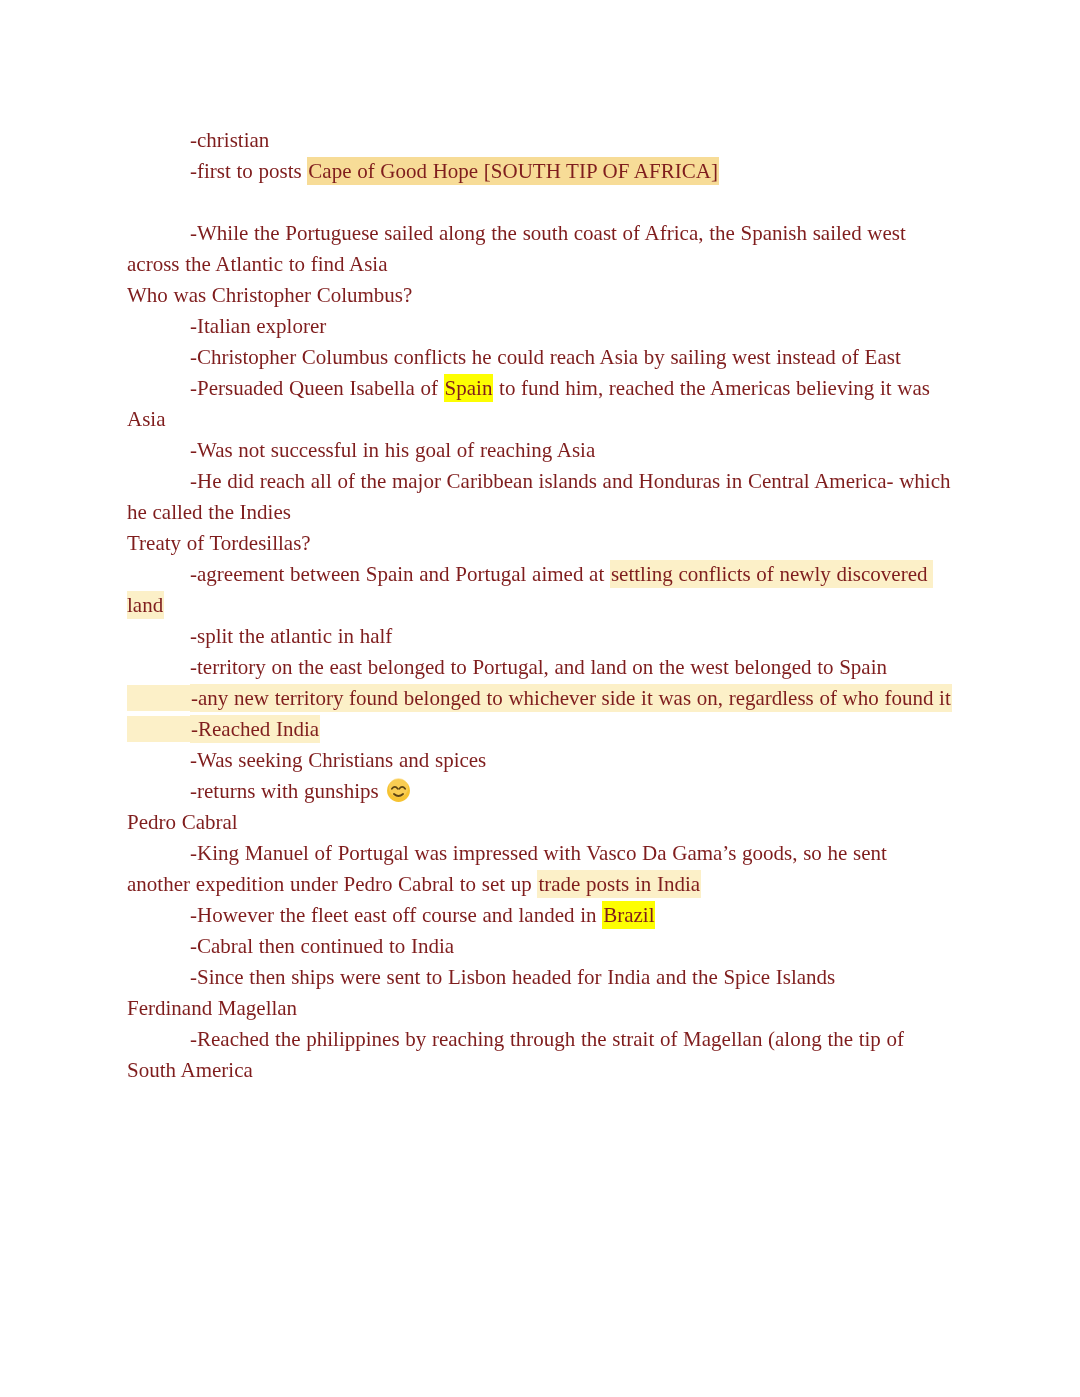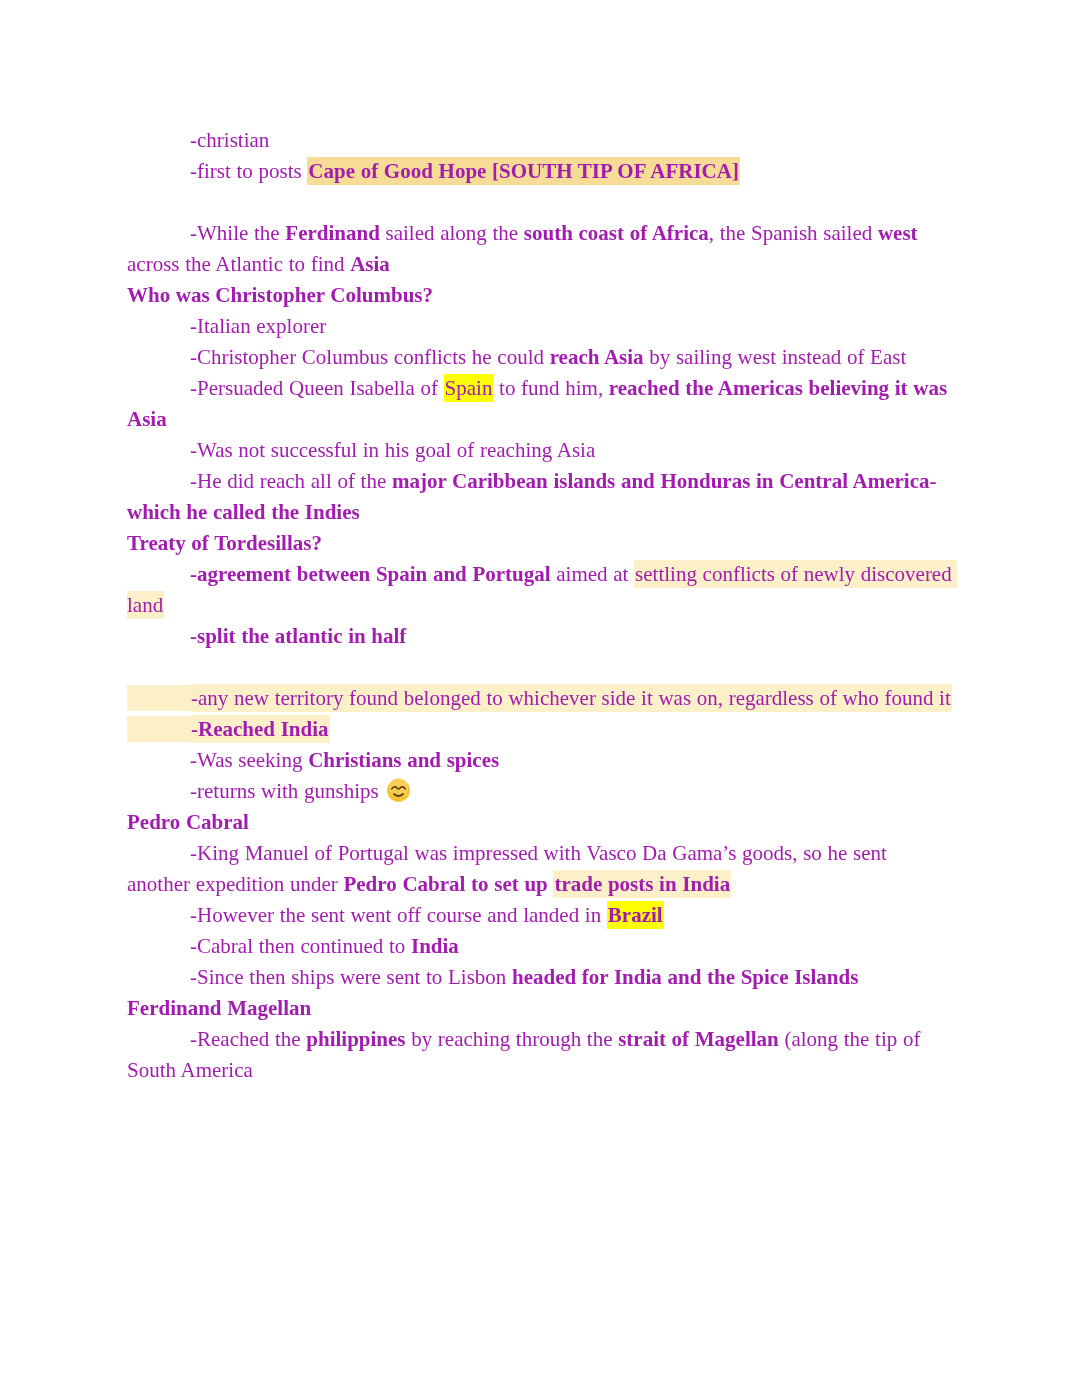--- a/index.html
+++ b/index.html
@@ -15,77 +15,77 @@
   }
   .page {
     width: 1080px;
     height: 1397px;
     box-sizing: border-box;
     padding: 125px 127px 0 127px;
     background: #ffffff;
     font-family: "Liberation Serif", "DejaVu Serif", serif;
     font-size: 21px;
     line-height: 31px;
-    color: #a21caf;
+    color: #7f1d1d;
   }
   .para {
     margin: 0;
     min-height: 31px;
     text-align: left;
     word-spacing: 0.02em;
   }
   .tab {
     display: inline-block;
     width: 63px;
     height: 26px;
     vertical-align: -6px;
   }
   .run { white-space: pre-wrap; }
-  .bold { font-weight: bold; }
+  .bold { font-weight: normal; }
   .h-gold   { background-color: var(--h-gold);   padding: 2px 1px; }
   .h-cream  { background-color: var(--h-cream);  padding: 2px 1px; }
   .h-yellow { background-color: var(--h-yellow); padding: 2px 1px; }
   .tab.h-cream { padding: 0; background-color: var(--h-cream); }
   .emoji {
     display: inline-block;
     vertical-align: -5px;
     margin-left: 2px;
   }
   .emoji svg { display: block; }
 </style>
 </head>
 <body>
 
 <div class="page">
   <div>
       <div class="para"><span class="tab"></span><span class="run">-christian</span></div>
       <div class="para"><span class="tab"></span><span class="run">-first to posts </span><span class="run bold h-gold">Cape of Good Hope [SOUTH TIP OF AFRICA]</span></div>
       <div class="para"></div>
-      <div class="para"><span class="tab"></span><span class="run">-While the </span><span class="run bold">Ferdinand</span><span class="run"> sailed along the </span><span class="run bold">south coast of Africa</span><span class="run">, the Spanish sailed </span><span class="run bold">west</span><span class="run"> across the Atlantic to find </span><span class="run bold">Asia</span></div>
+      <div class="para"><span class="tab"></span><span class="run">-While the </span><span class="run bold">Portuguese</span><span class="run"> sailed along the </span><span class="run bold">south coast of Africa</span><span class="run">, the Spanish sailed </span><span class="run bold">west</span><span class="run"> across the Atlantic to find </span><span class="run bold">Asia</span></div>
       <div class="para"><span class="run bold">Who was Christopher Columbus?</span></div>
       <div class="para"><span class="tab"></span><span class="run">-Italian explorer</span></div>
       <div class="para"><span class="tab"></span><span class="run">-Christopher Columbus conflicts he could </span><span class="run bold">reach Asia</span><span class="run"> by sailing west instead of East</span></div>
       <div class="para"><span class="tab"></span><span class="run">-Persuaded Queen Isabella of </span><span class="run h-yellow">Spain</span><span class="run"> to fund him, </span><span class="run bold">reached the Americas believing it was Asia</span></div>
       <div class="para"><span class="tab"></span><span class="run">-Was not successful in his goal of reaching Asia</span></div>
       <div class="para"><span class="tab"></span><span class="run">-He did reach all of the </span><span class="run bold">major Caribbean islands and Honduras in Central America- which he called the Indies</span></div>
       <div class="para"><span class="run bold">Treaty of Tordesillas?</span></div>
       <div class="para"><span class="tab"></span><span class="run bold">-agreement between Spain and Portugal</span><span class="run"> aimed at </span><span class="run h-cream">settling conflicts of newly discovered land</span></div>
       <div class="para"><span class="tab"></span><span class="run bold">-split the atlantic in half</span></div>
-      <div class="para"><span class="tab"></span></div>
+      <div class="para"><span class="tab"></span><span class="run">-territory on the east belonged to Portugal, and land on the west belonged to Spain</span></div>
       <div class="para"><span class="tab h-cream"></span><span class="run h-cream">-any new territory found belonged to whichever side it was on, regardless of who found it</span></div>
       <div class="para"><span class="tab h-cream"></span><span class="run bold h-cream">-Reached India</span></div>
       <div class="para"><span class="tab"></span><span class="run">-Was seeking </span><span class="run bold">Christians and spices</span></div>
       <div class="para"><span class="tab"></span><span class="run">-returns with gunships </span><span class="emoji"><svg viewBox="0 0 36 36" width="25" height="25" aria-hidden="true">
             <circle cx="18" cy="18" r="16.5" fill="#f6c332"></circle>
             <circle cx="18" cy="14" r="14" fill="#fbd670" opacity="0.55"></circle>
             <path d="M8.5 15.5 q4.2 -5.2 8.4 0" stroke="#5c4312" stroke-width="2.6" fill="none" stroke-linecap="round"></path>
             <path d="M19.1 15.5 q4.2 -5.2 8.4 0" stroke="#5c4312" stroke-width="2.6" fill="none" stroke-linecap="round"></path>
             <path d="M11.5 23 q6.5 6 13 0" stroke="#5c4312" stroke-width="2.6" fill="none" stroke-linecap="round"></path>
           </svg></span></div>
       <div class="para"><span class="run bold">Pedro Cabral</span></div>
       <div class="para"><span class="tab"></span><span class="run">-King Manuel of Portugal was impressed with Vasco Da Gama’s goods, so he sent another expedition under </span><span class="run bold">Pedro Cabral to set up </span><span class="run bold h-cream">trade posts in India</span></div>
-      <div class="para"><span class="tab"></span><span class="run">-However the sent went off course and landed in </span><span class="run bold h-yellow">Brazil</span></div>
+      <div class="para"><span class="tab"></span><span class="run">-However the fleet east off course and landed in </span><span class="run bold h-yellow">Brazil</span></div>
       <div class="para"><span class="tab"></span><span class="run">-Cabral then continued to </span><span class="run bold">India</span></div>
       <div class="para"><span class="tab"></span><span class="run">-Since then ships were sent to Lisbon </span><span class="run bold">headed for India and the Spice Islands</span></div>
       <div class="para"><span class="run bold">Ferdinand Magellan</span></div>
       <div class="para"><span class="tab"></span><span class="run">-Reached the </span><span class="run bold">philippines</span><span class="run"> by reaching through the </span><span class="run bold">strait of Magellan</span><span class="run"> (along the tip of South America</span></div>
     </div>
 </div>
 
 </body></html>

